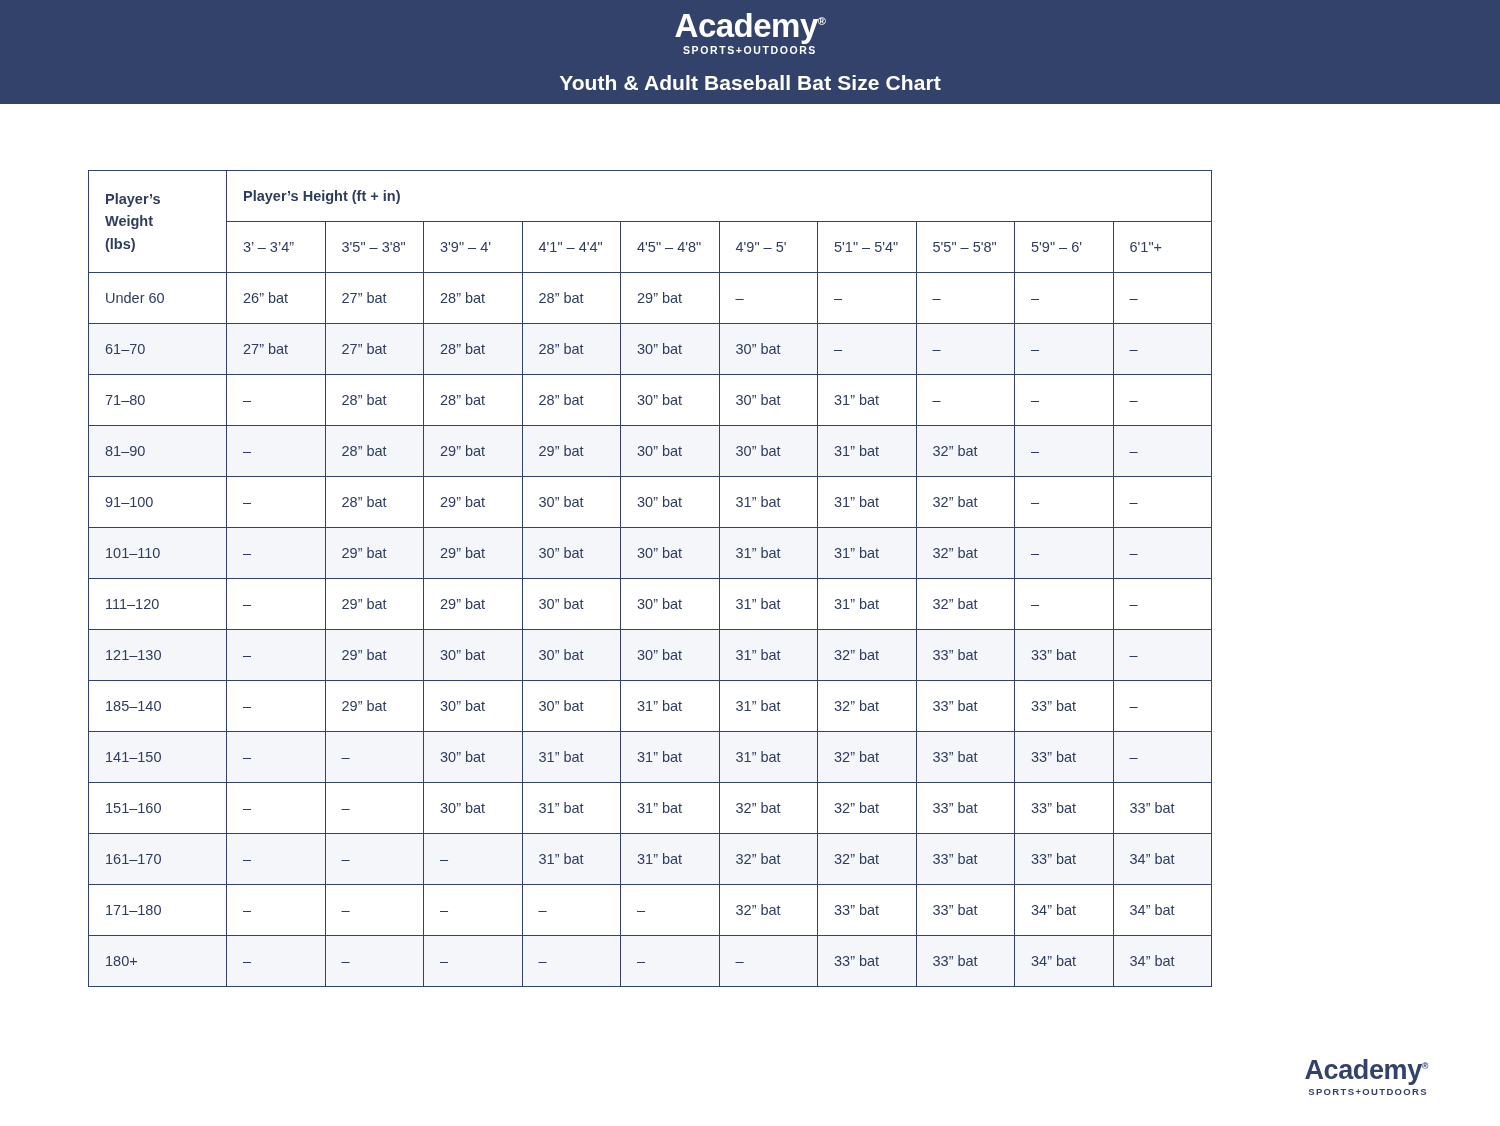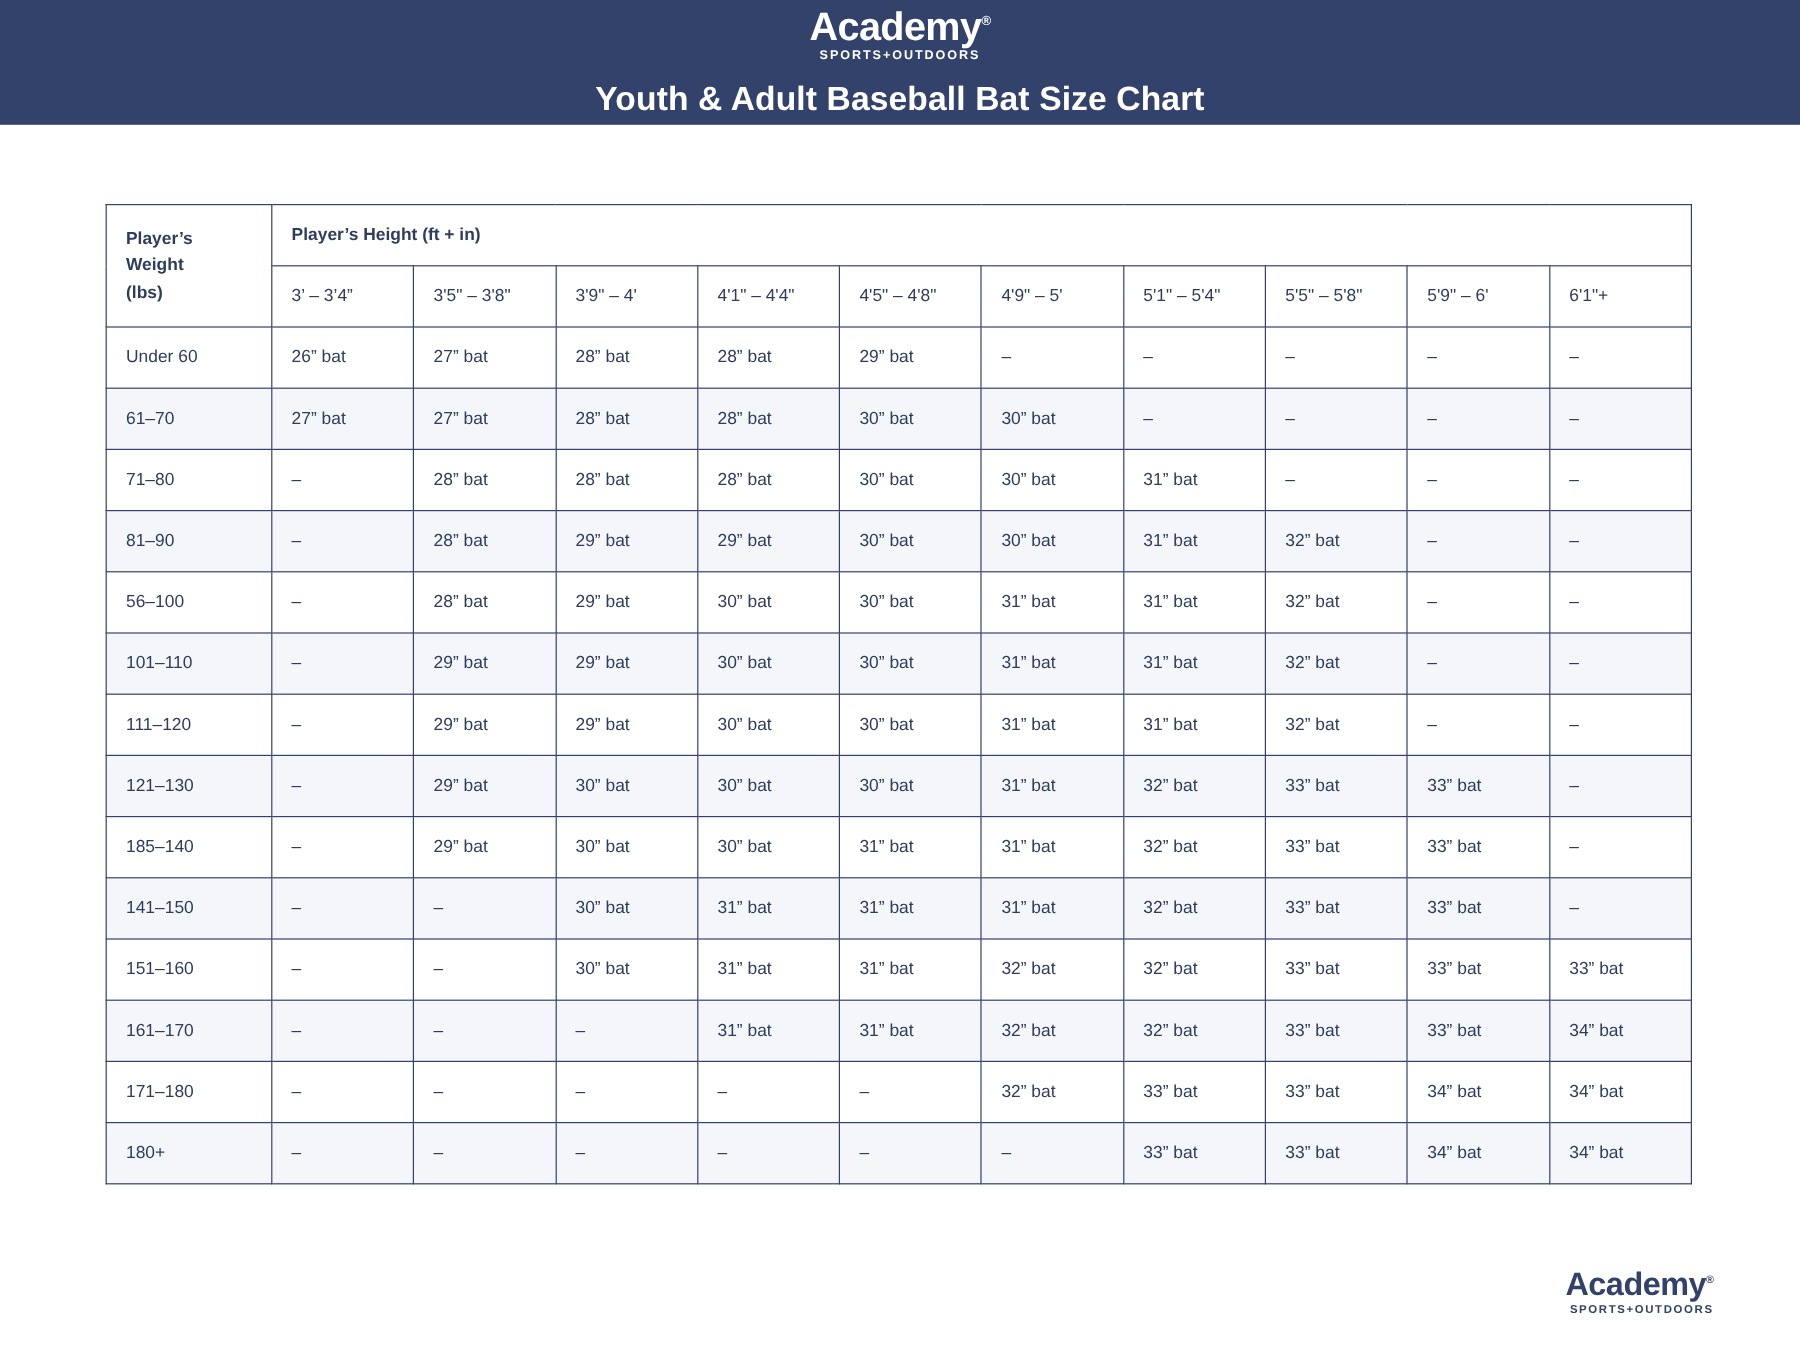--- a/index.html
+++ b/index.html
@@ -50,33 +50,33 @@
     font-weight: bold;
   }
   .brand-sub {
     font-size: 10.5px;
     font-weight: bold;
     letter-spacing: 1.6px;
     color: #ffffff;
     margin-top: 3px;
   }
   .header-title {
-    font-size: 28px;
+    font-size: 21px;
     font-weight: bold;
     color: #ffffff;
     margin-top: 12px;
     letter-spacing: 0.1px;
   }
 
   
   .table-wrap {
     position: absolute;
     left: 88px;
     top: 170px;
-    width: 1322px;
+    width: 1124px;
   }
   table.chart {
     border-collapse: collapse;
     width: 100%;
     table-layout: fixed;
   }
   table.chart th, table.chart td {
     border: 1px solid #33426a;
     font-size: 14.5px;
     color: #2e3c5d;
@@ -235,21 +235,21 @@
             <td>29” bat</td>
             <td>29” bat</td>
             <td>30” bat</td>
             <td>30” bat</td>
             <td>31” bat</td>
             <td>32” bat</td>
             <td class="dash">–</td>
             <td class="dash">–</td>
           </tr>
           <tr>
-            <td class="weight">56–100</td>
+            <td class="weight">91–100</td>
             <td class="dash">–</td>
             <td>28” bat</td>
             <td>29” bat</td>
             <td>30” bat</td>
             <td>30” bat</td>
             <td>31” bat</td>
             <td>31” bat</td>
             <td>32” bat</td>
             <td class="dash">–</td>
             <td class="dash">–</td>

